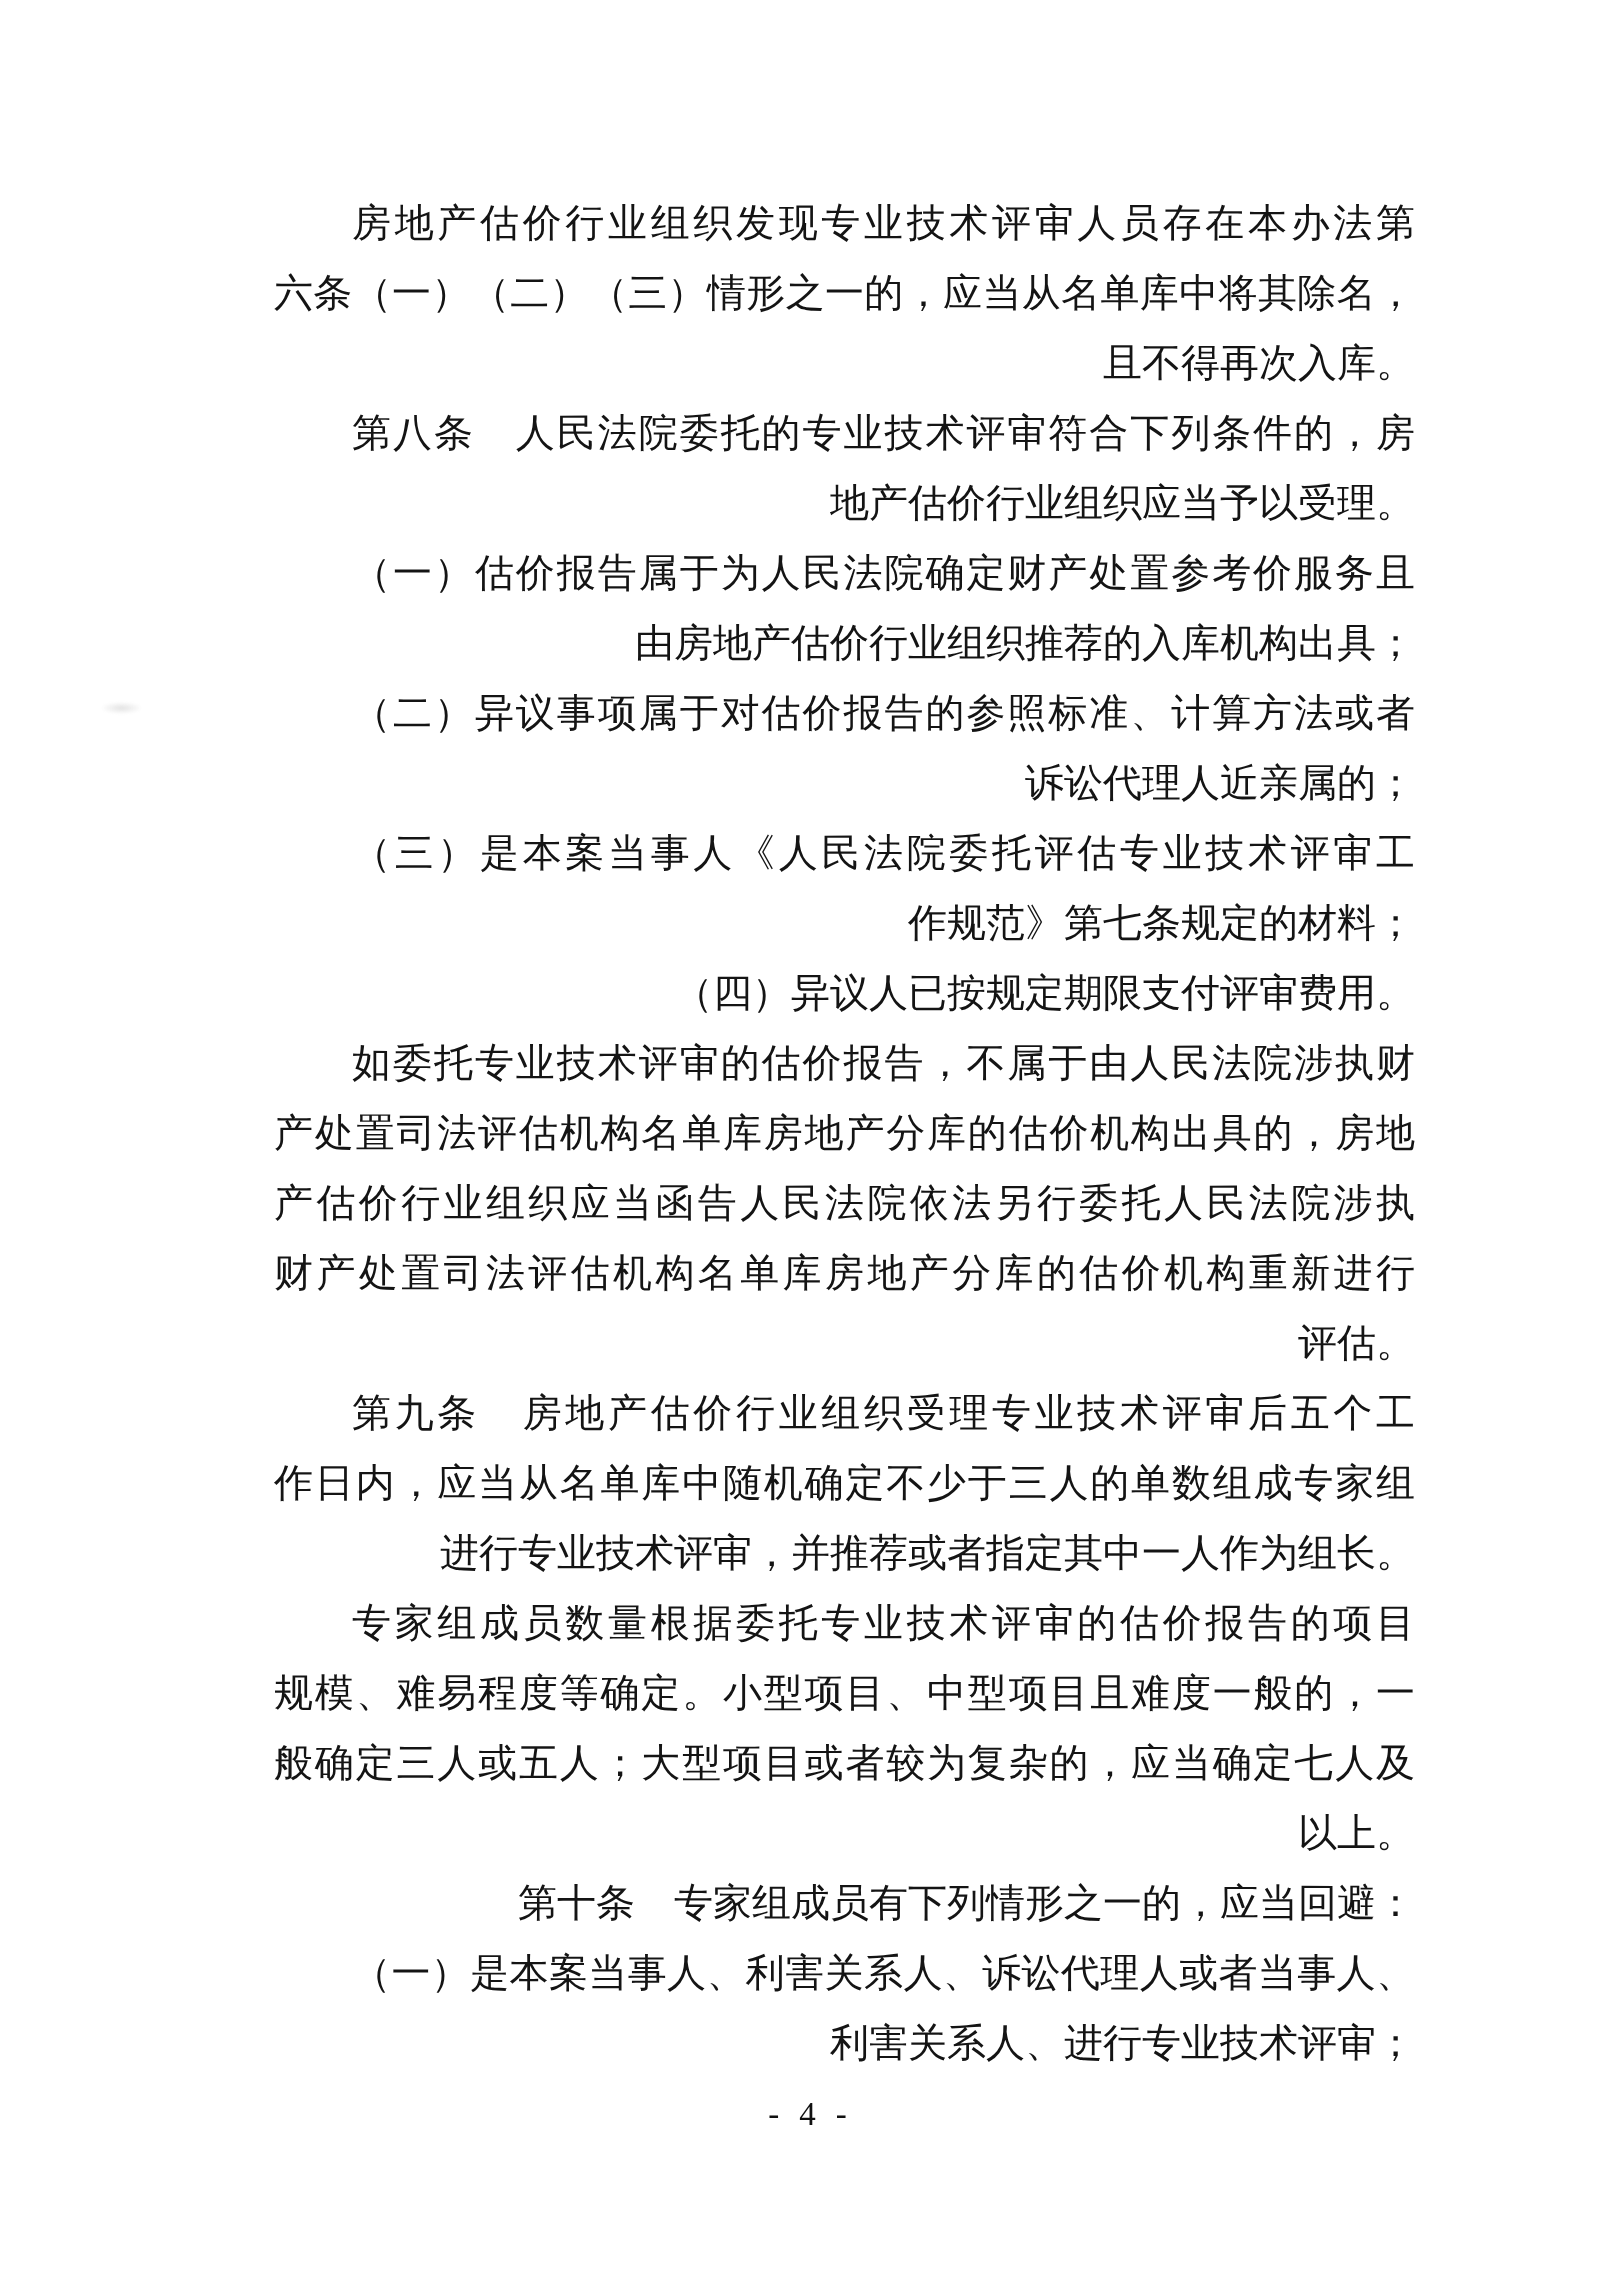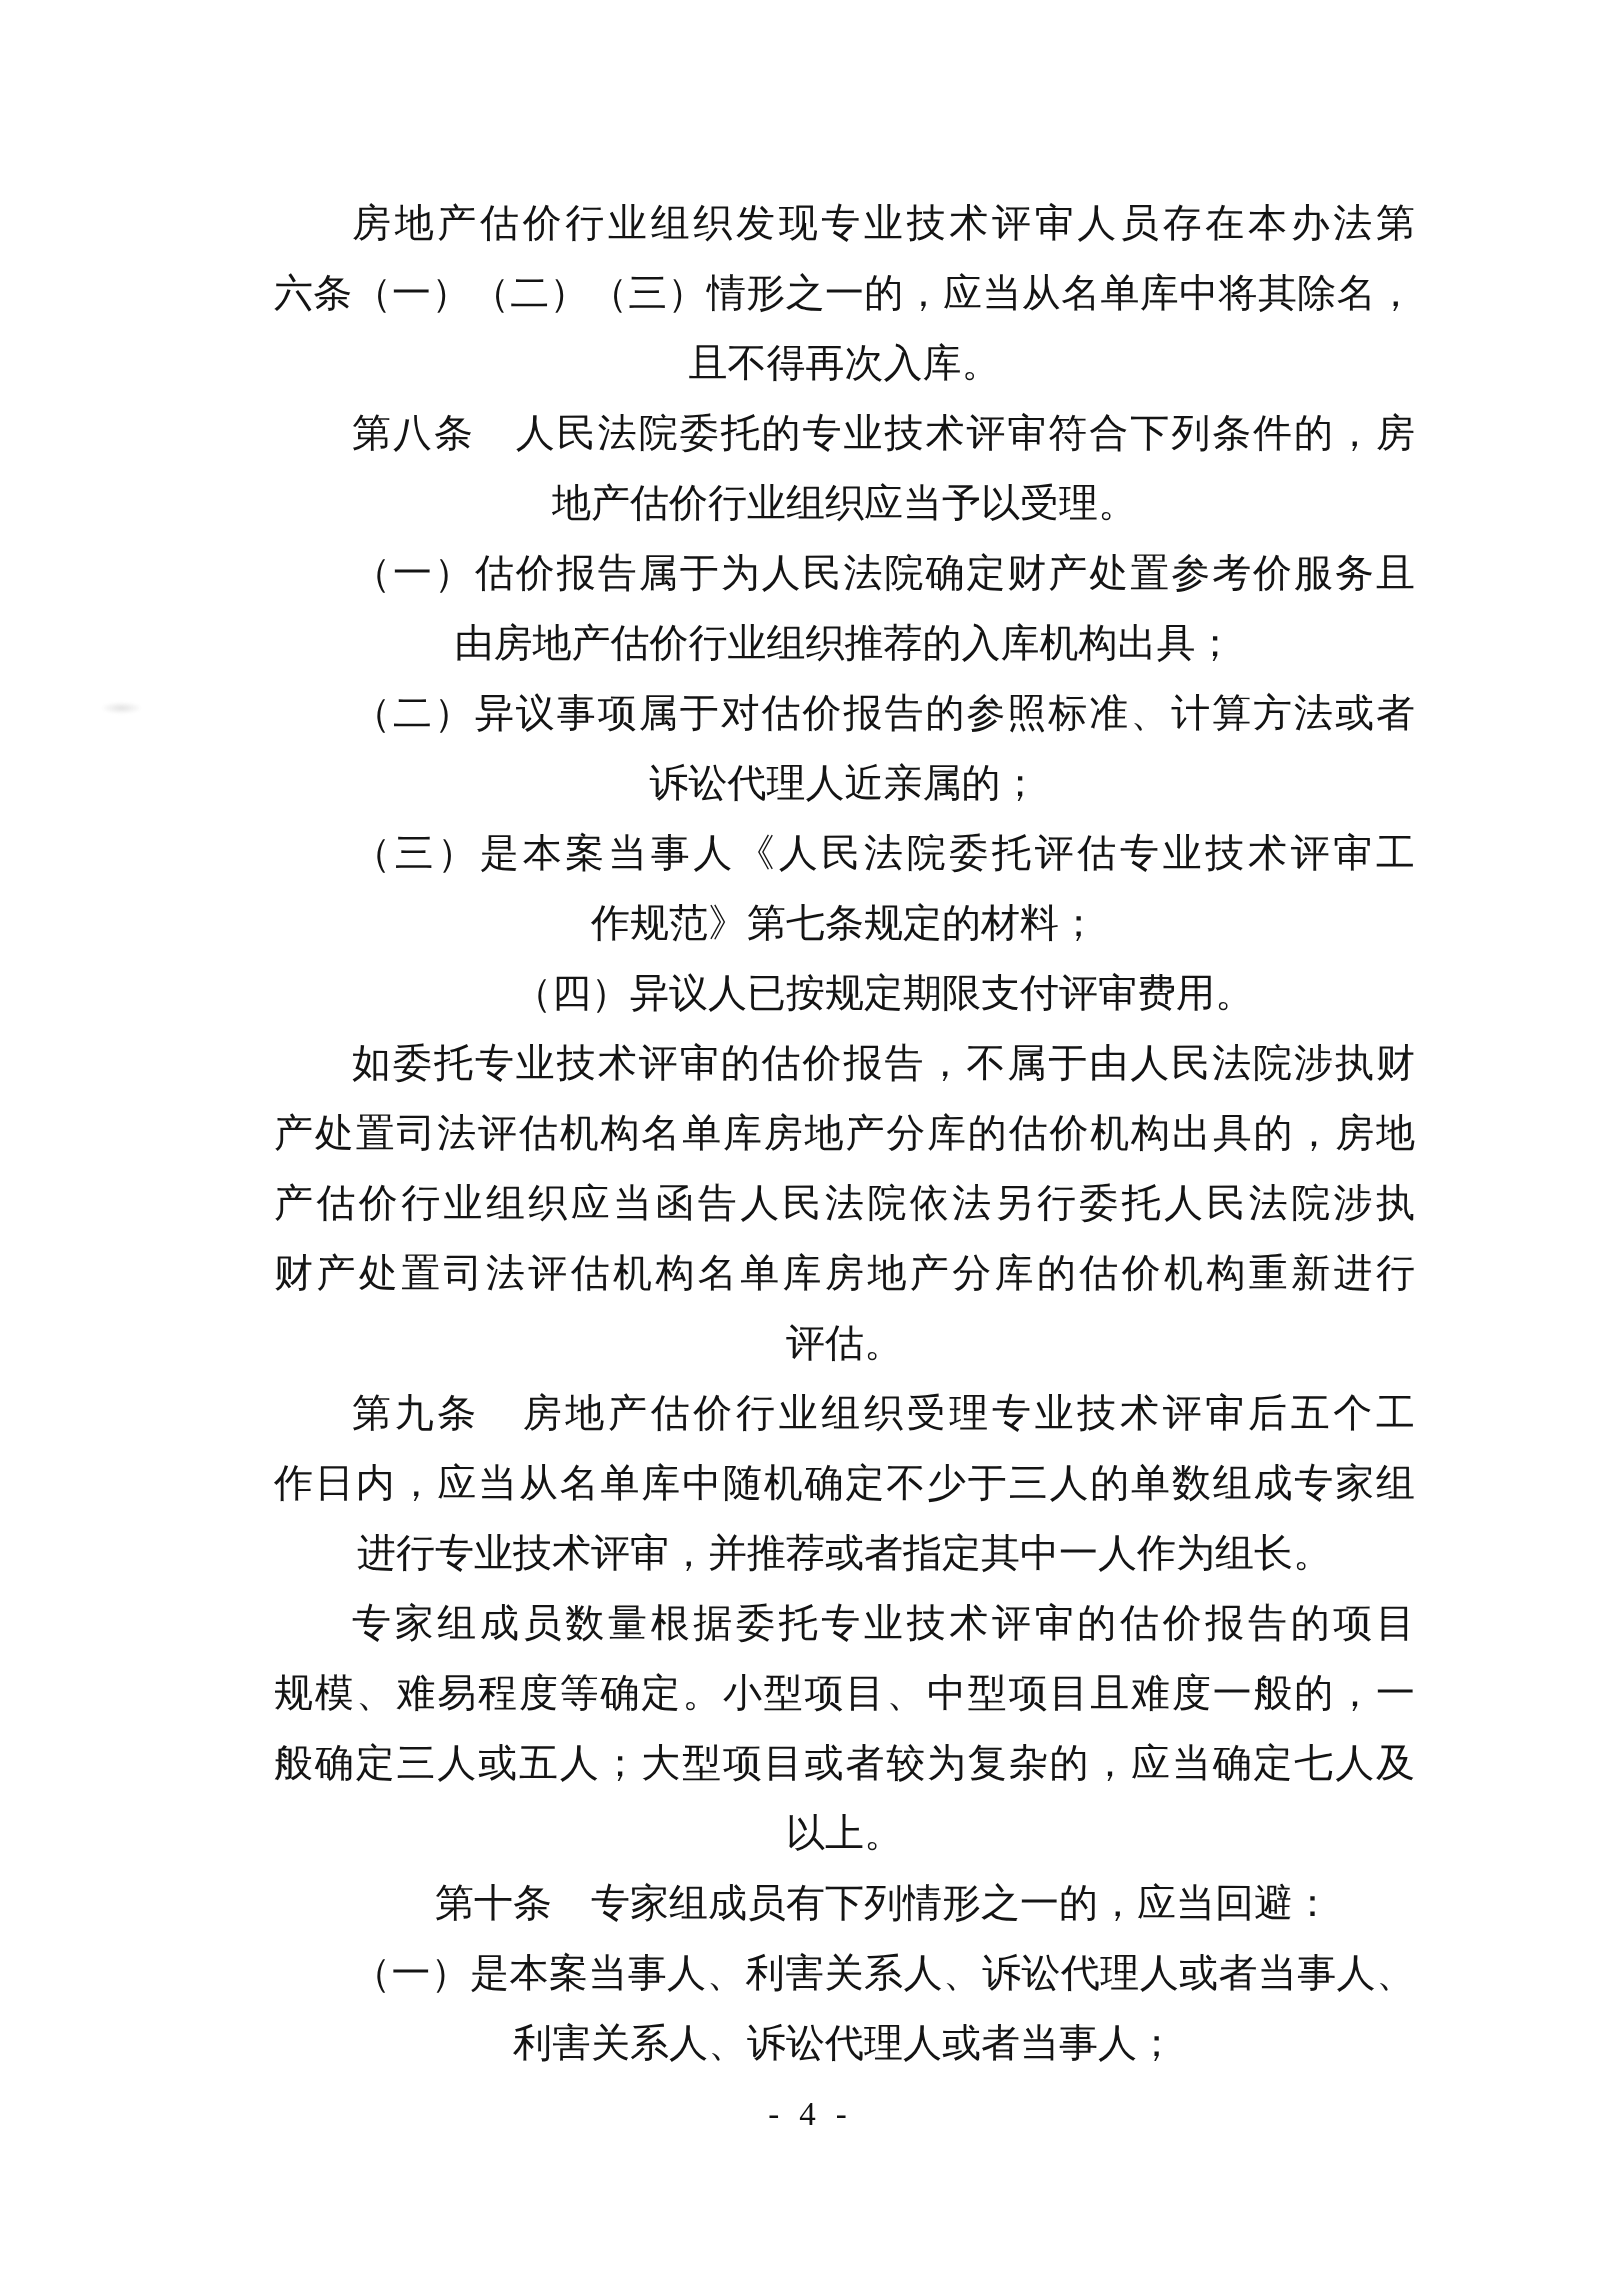--- a/index.html
+++ b/index.html
@@ -21,21 +21,21 @@
     position: absolute;
     left: 274px;
     top: 188px;
     width: 1141px;
   }
   .line {
     height: 70px;
     line-height: 70px;
     font-size: 39px;
     letter-spacing: 0;
-    text-align: center;
+    text-align: right;
     white-space: normal;
     overflow: visible;
   }
   .line.justify {
     text-align: justify;
     text-align-last: justify;
   }
   .line.indent {
     text-indent: 2em;
   }
@@ -89,19 +89,19 @@
     <div class="line">评估。</div>
     <div class="line indent justify">第九条　房地产估价行业组织受理专业技术评审后五个工</div>
     <div class="line justify">作日内，应当从名单库中随机确定不少于三人的单数组成专家组</div>
     <div class="line">进行专业技术评审，并推荐或者指定其中一人作为组长。</div>
     <div class="line indent justify">专家组成员数量根据委托专业技术评审的估价报告的项目</div>
     <div class="line justify">规模、难易程度等确定。小型项目、中型项目且难度一般的，一</div>
     <div class="line justify">般确定三人或五人；大型项目或者较为复杂的，应当确定七人及</div>
     <div class="line">以上。</div>
     <div class="line indent">第十条　专家组成员有下列情形之一的，应当回避：</div>
     <div class="line indent justify">（一）是本案当事人、利害关系人、诉讼代理人或者当事人、</div>
-    <div class="line">利害关系人、诉讼代理人或者当事人；</div>
+    <div class="line">利害关系人、进行专业技术评审；</div>
   </div>
 
   <div class="page-number">- 4 -</div>
 
 </div>
 
 
 </body></html>

